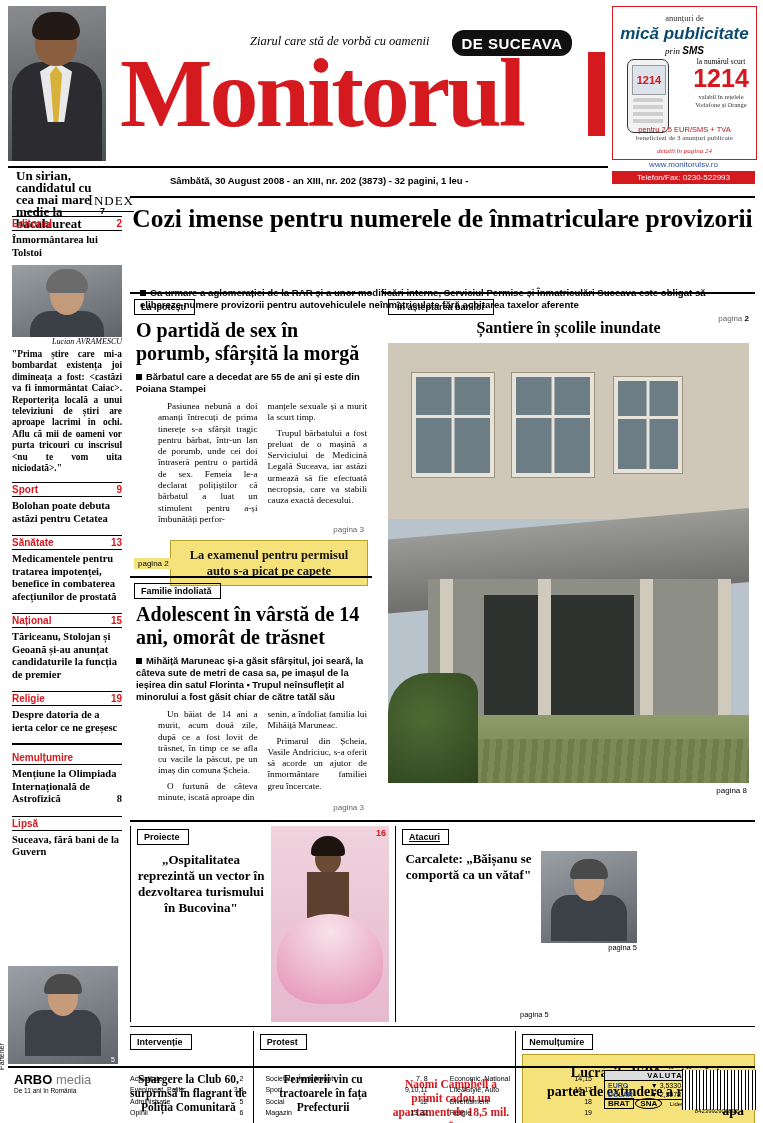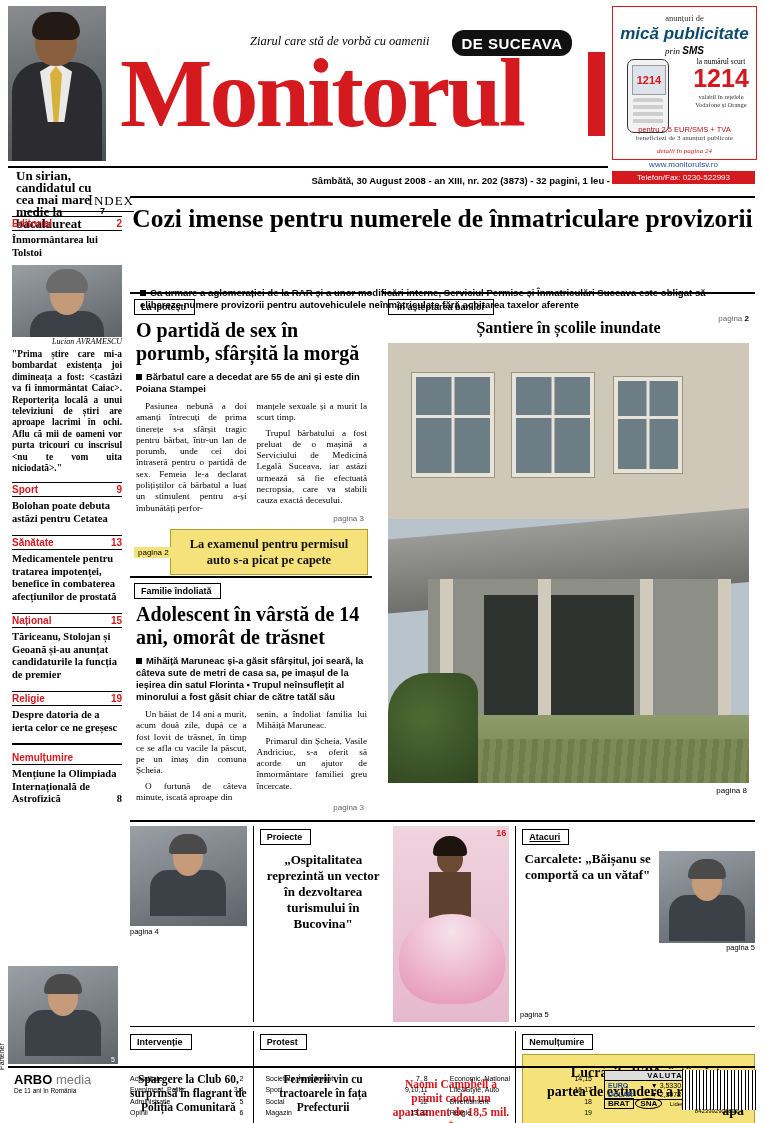--- a/index.html
+++ b/index.html
@@ -31,21 +31,21 @@
   .phone-keys{position:absolute;left:5px;top:38px;width:30px;height:28px;background:repeating-linear-gradient(to bottom,#cfcfcf 0 4px,#f2f2f2 4px 7px);border-radius:3px;}
   .ad-l6{position:absolute;left:0;top:118px;width:143px;text-align:center;font-size:7.5px;color:#b3161b;font-family:"Liberation Sans",sans-serif;}
   .ad-l7{position:absolute;left:0;top:127px;width:143px;text-align:center;font-size:7px;color:#444;}
   .ad-l8{position:absolute;left:0;top:140px;width:143px;text-align:center;font-size:7px;color:#d4191f;font-style:italic;}
 
   .site{position:absolute;left:612px;top:160px;width:143px;text-align:center;font-family:"Liberation Sans",sans-serif;font-size:8px;color:#2a4fa0;}
   .phoneline{position:absolute;left:612px;top:171px;width:143px;height:13px;background:#d4191f;color:#fff;font-family:"Liberation Sans",sans-serif;font-size:8px;display:flex;align-items:center;justify-content:center;}
 
   .subhead{position:absolute;left:8px;top:166px;width:600px;border-top:2px solid #000;}
   .author-cap{position:absolute;left:16px;top:170px;width:96px;font-family:"Liberation Serif",serif;font-size:13px;line-height:12px;font-weight:bold;}
-  .dateline{position:absolute;left:170px;top:175px;width:440px;text-align:right;font-family:"Liberation Sans",sans-serif;font-size:9.5px;font-weight:bold;}
+  .dateline{position:absolute;left:170px;top:175px;width:440px;text-align:left;font-family:"Liberation Sans",sans-serif;font-size:9.5px;font-weight:bold;}
 
   
   .leftcol{position:absolute;left:12px;top:196px;width:110px;}
   .index-t{position:absolute;left:24px;top:192px;width:110px;text-align:right;font-family:"Liberation Serif",serif;font-size:13px;letter-spacing:1px;border-bottom:1px solid #000;padding-bottom:2px;}
   .index-t span.drop{font-size:15px;}
   .sec{position:relative;margin-top:6px;}
   .sec-h{display:flex;justify-content:space-between;align-items:baseline;border-bottom:1px solid #000;border-top:1px solid #000;padding:1px 0;}
   .sec-h .nm{font-family:"Liberation Sans",sans-serif;font-weight:bold;font-size:10px;color:#d4191f;}
   .sec-h .pg{font-family:"Liberation Sans",sans-serif;font-weight:bold;font-size:10px;color:#d4191f;}
   .sec-b{font-size:10.5px;line-height:12.5px;font-weight:bold;padding:3px 0 4px;}
@@ -65,21 +65,21 @@
   .lead-sub{font-family:"Liberation Sans",sans-serif;font-size:9.6px;line-height:12.4px;font-weight:bold;padding:2px 6px 2px 10px;position:relative;margin-top:48px;}
   .sq{display:inline-block;width:6px;height:6px;background:#000;margin-right:4px;}
   .pgref{text-align:right;font-size:8px;color:#666;font-family:"Liberation Sans",sans-serif;padding-right:6px;}
   .pgref b{color:#000;}
 
   
   .midleft{position:absolute;left:130px;top:292px;width:242px;border-top:2px solid #000;}
   .kicker{display:inline-block;border:1px solid #000;font-family:"Liberation Sans",sans-serif;font-weight:bold;font-size:9px;padding:2px 8px 2px 6px;margin:5px 0 2px 4px;}
   .art-title{font-family:"Liberation Serif",serif;font-weight:bold;font-size:20px;line-height:23px;padding:2px 4px 4px 6px;}
   .art-sub{font-family:"Liberation Sans",sans-serif;font-size:9.4px;line-height:12px;font-weight:bold;padding:2px 4px 4px 6px;}
-  .twocol{column-count:2;column-gap:10px;font-size:9.2px;line-height:11.3px;text-align:justify;padding:2px 5px 0 6px;}
+  .twocol{column-count:2;column-gap:10px;font-size:9.2px;line-height:11.3px;text-align:justify;padding:2px 5px 0 6px;margin-left:22px;}
   .twocol p{margin:0 0 4px;text-indent:9px;}
   .box-yellow{background:#f6e27a;border:1px solid #b79d2a;margin:6px 4px 0 40px;padding:6px 8px;font-family:"Liberation Serif",serif;font-weight:bold;font-size:12.5px;line-height:16px;text-align:center;color:#111;}
   .pgtag{font-family:"Liberation Sans",sans-serif;font-size:8px;background:#f6e27a;padding:1px 4px;}
 
   
   .rightblock{position:absolute;left:382px;top:292px;width:373px;border-top:2px solid #000;}
   .rb-kick{display:inline-block;border:1px solid #000;font-family:"Liberation Sans",sans-serif;font-weight:bold;font-size:9px;padding:2px 8px;margin:5px 0 0 6px;}
   .rb-title{font-family:"Liberation Serif",serif;font-weight:bold;font-size:16px;text-align:center;padding:4px 0 6px;}
   .photo-house{margin:0 6px;height:440px;position:relative;overflow:hidden;background:#b9c3cc;}
   .sky{position:absolute;left:0;top:0;width:100%;height:40%;background:linear-gradient(#cfd8df,#e5e9ec);}
@@ -214,20 +214,26 @@
         </div>
       <div class="sec-b">Despre datoria de a ierta celor ce ne greșesc</div>
     </div>
     <div class="divider-thick"></div>
     <div class="sec">
       <div class="sec-h" style="border-top:none;">
           <span class="nm">Nemulțumire</span>
         </div>
       <div class="sec-b"><span>Mențiune la Olimpiada Internațională de Astrofizică</span> <span class="pgn">8</span></div>
     </div>
+    <div class="sec">
+      <div class="sec-h">
+          <span class="nm">Lipsă</span>
+        </div>
+      <div class="sec-b">Suceava, fără bani de la Guvern</div>
+    </div>
   </div>
 
   <div style="position:absolute;left:8px;top:966px;width:110px;height:98px;" class="mini-photo">
     <div class="mp-body"></div>
       <div class="mp-head"></div>
       <div class="mp-hair"></div>
     <div style="position:absolute;right:3px;bottom:1px;font-family:'Liberation Sans',sans-serif;font-size:7px;color:#fff;">5</div>
   </div>
 
   <div class="mainhead">
@@ -294,28 +300,20 @@
       <div class="ground"></div>
         <div class="grass"></div>
       <div class="bush"></div>
     </div>
     <div class="rb-pg">pagina 8</div>
   </div>
 
   <div class="strip">
     <div style="display:flex;gap:6px;padding-top:4px;">
 
-      <div style="width:118px;">
-        <div class="mini-photo" style="height:100px;">
-          <div class="mp-body"></div>
-            <div class="mp-head"></div>
-            <div class="mp-hair"></div>
-        </div>
-        <div style="font-family:'Liberation Sans',sans-serif;font-size:7.5px;padding-top:1px;">pagina 4</div>
-      </div>
 
       <div style="width:128px;border-left:1px solid #000;padding-left:6px;">
         <span class="kicker" style="margin:0 0 3px 0;">Proiecte</span>
         <div style="font-family:'Liberation Serif',serif;font-weight:bold;font-size:13px;line-height:16px;text-align:center;padding-top:4px;">„Ospitalitatea reprezintă un vector în dezvoltarea turismului în Bucovina"</div>
       </div>
 
       <div style="width:118px;position:relative;background:#f2c9d8;overflow:hidden;height:196px;">
         <div style="position:absolute;left:0;top:0;width:100%;height:100%;background:linear-gradient(#efd3dd,#e6b9cd);"></div>
         <div style="position:absolute;left:44px;top:18px;width:26px;height:30px;border-radius:50%;background:#6b4a33;"></div>
         <div style="position:absolute;left:40px;top:10px;width:34px;height:20px;border-radius:17px 17px 4px 4px;background:#1d1410;"></div>

